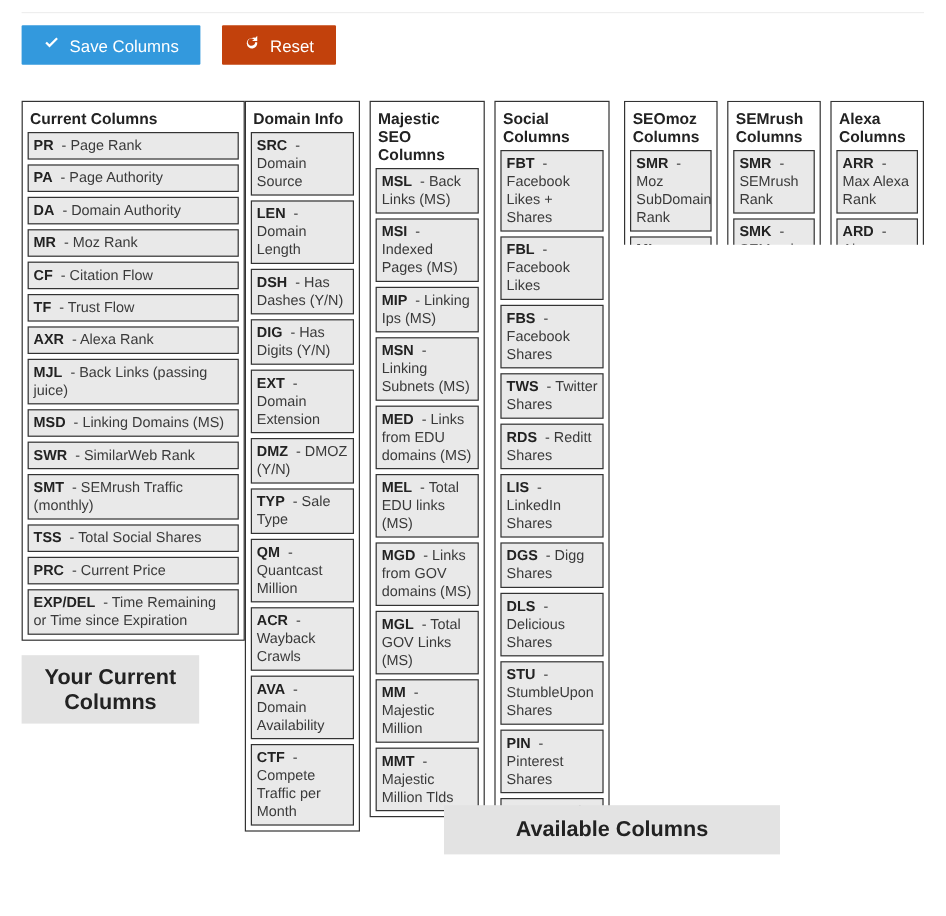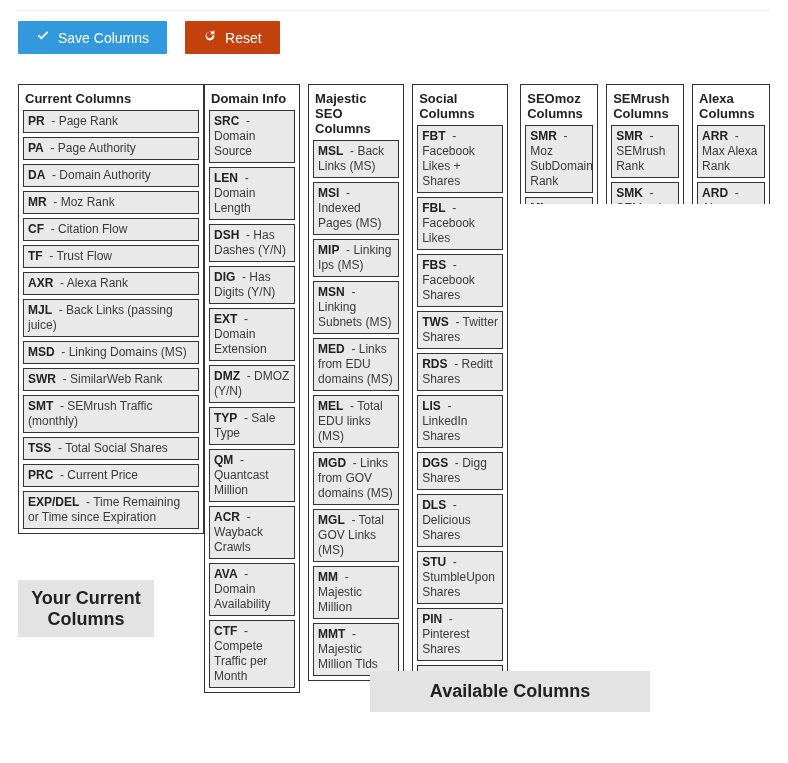--- a/index.html
+++ b/index.html
@@ -83,21 +83,21 @@
   .item b { font-weight: bold; color: #222; }
   .footer-label {
     background: #e3e3e3;
     font-weight: bold;
     font-size: 18px;
     text-align: center;
     color: #222;
     padding: 8px 10px;
     line-height: 1.15;
   }
-  .footer-label.left { width: 136px; margin-top: 34px; }
+  .footer-label.left { width: 148px; }
   .footer-available {
     position: absolute;
     bottom: -4px;
     left: 166px;
     width: 280px;
     background: #e3e3e3;
     font-weight: bold;
     font-size: 18px;
     color: #222;
     padding: 10px 20px;

